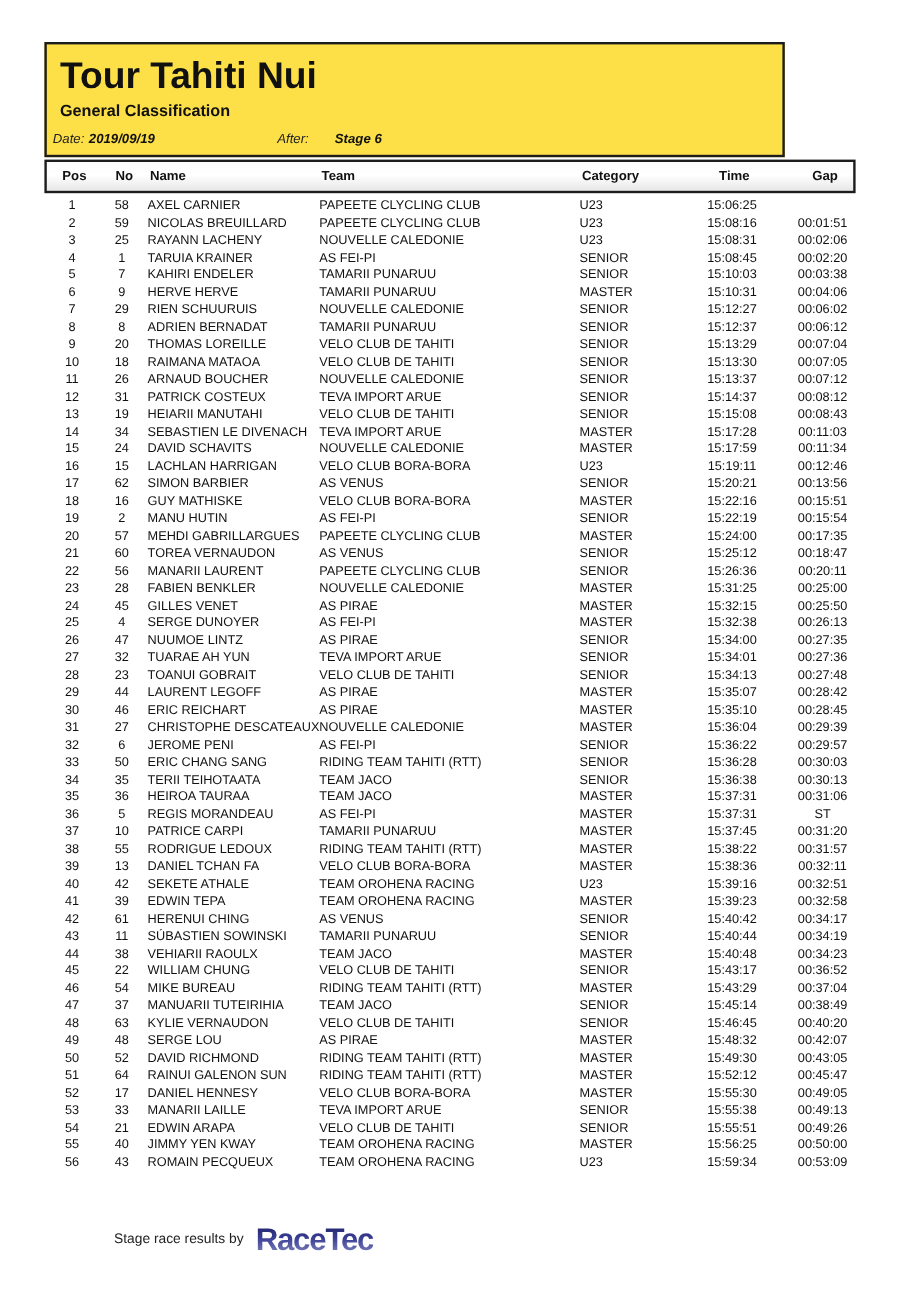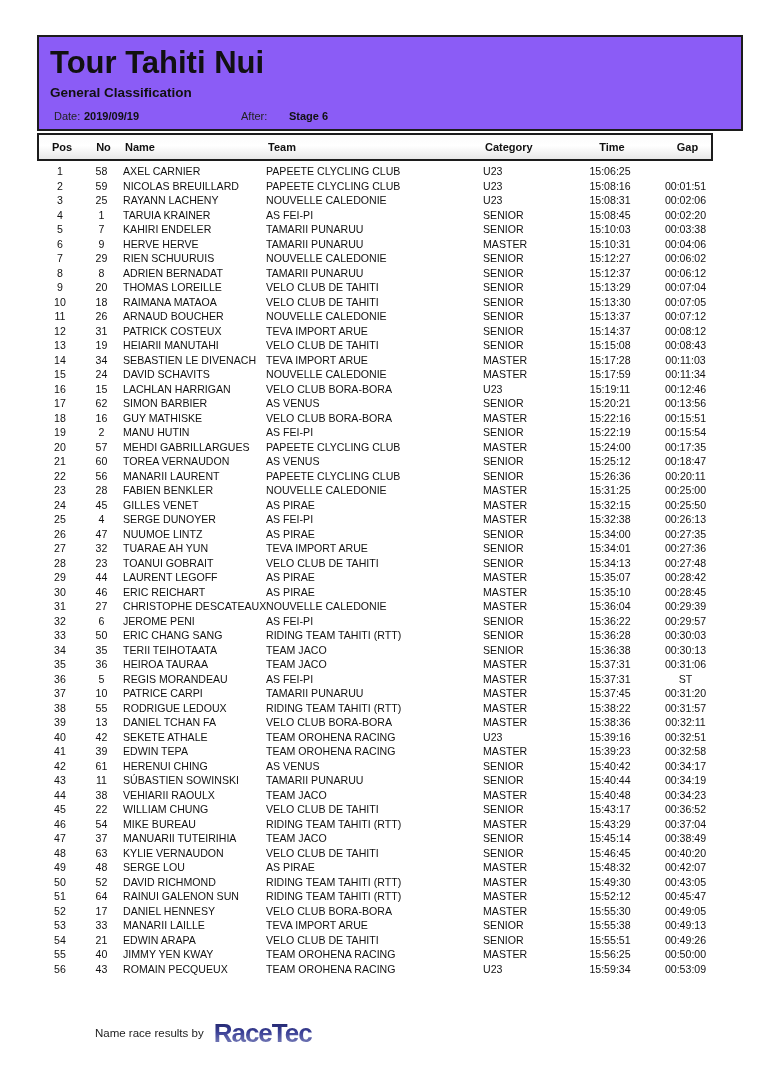--- a/index.html
+++ b/index.html
@@ -5,32 +5,32 @@
   html,body{margin:0;padding:0;background:#ffffff;}
   body{
     width:764px;height:1082px;position:relative;overflow:hidden;
     font-family:"Liberation Sans","DejaVu Sans",sans-serif;
     color:#1a1a1a;
   }
   .page{position:absolute;inset:0;}
 
   
   .title-box{
-    position:absolute;left:37px;top:35px;width:706px;height:96px;
-    border:2px solid #1c1c1c;box-sizing:border-box;background:#8b5cf6;
+    position:absolute;left:37px;top:35px;width:617px;height:96px;
+    border:2px solid #1c1c1c;box-sizing:border-box;background:#fde047;
   }
   .main-title{
     position:absolute;left:11px;top:8px;
     font-size:31px;font-weight:bold;letter-spacing:0px;color:#111;
   }
   .sub-title{
     position:absolute;left:11px;top:48px;
     font-size:13.5px;font-weight:bold;color:#111;
   }
-  .meta-line{position:absolute;left:15px;top:73px;width:680px;height:16px;font-size:11px;}
+  .meta-line{position:absolute;left:5px;top:73px;width:680px;height:16px;font-size:11px;font-style:italic;}
   .meta-label{position:absolute;color:#222;font-weight:normal;}
   .meta-value{position:absolute;font-weight:bold;color:#111;}
   .date-label{left:0px;}
   .date-value{left:30px;}
   .after-label{left:187px;}
   .after-value{left:235px;}
 
   
   .col-header{
     position:absolute;left:37px;top:133px;width:676px;height:28px;
@@ -590,17 +590,17 @@
         <span class="c-no">43</span>
         <span class="c-name">ROMAIN PECQUEUX</span>
         <span class="c-team">TEAM OROHENA RACING</span>
         <span class="c-cat">U23</span>
         <span class="c-time">15:59:34</span>
         <span class="c-gap">00:53:09</span>
       </div>
     </div>
 
   <div class="footer">
-    <span class="footer-caption">Name race results by</span>
+    <span class="footer-caption">Stage race results by</span>
     <span class="brand-logo">RaceTec</span>
   </div>
 
 </div>
 
 </body></html>

